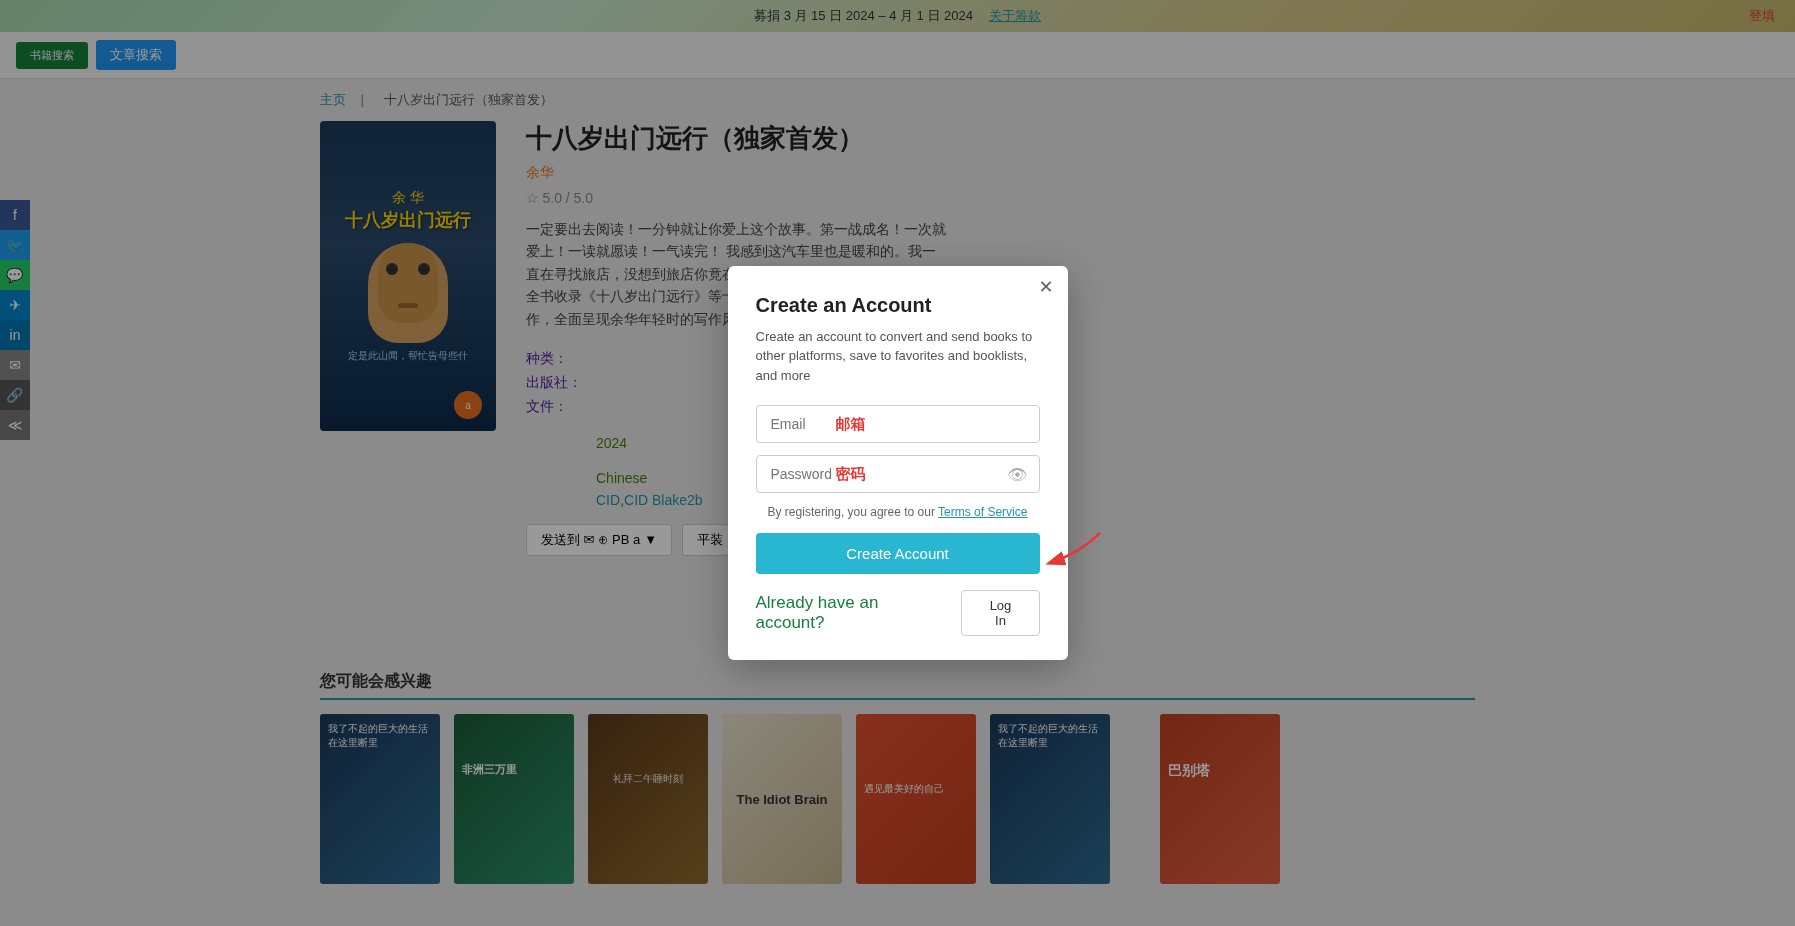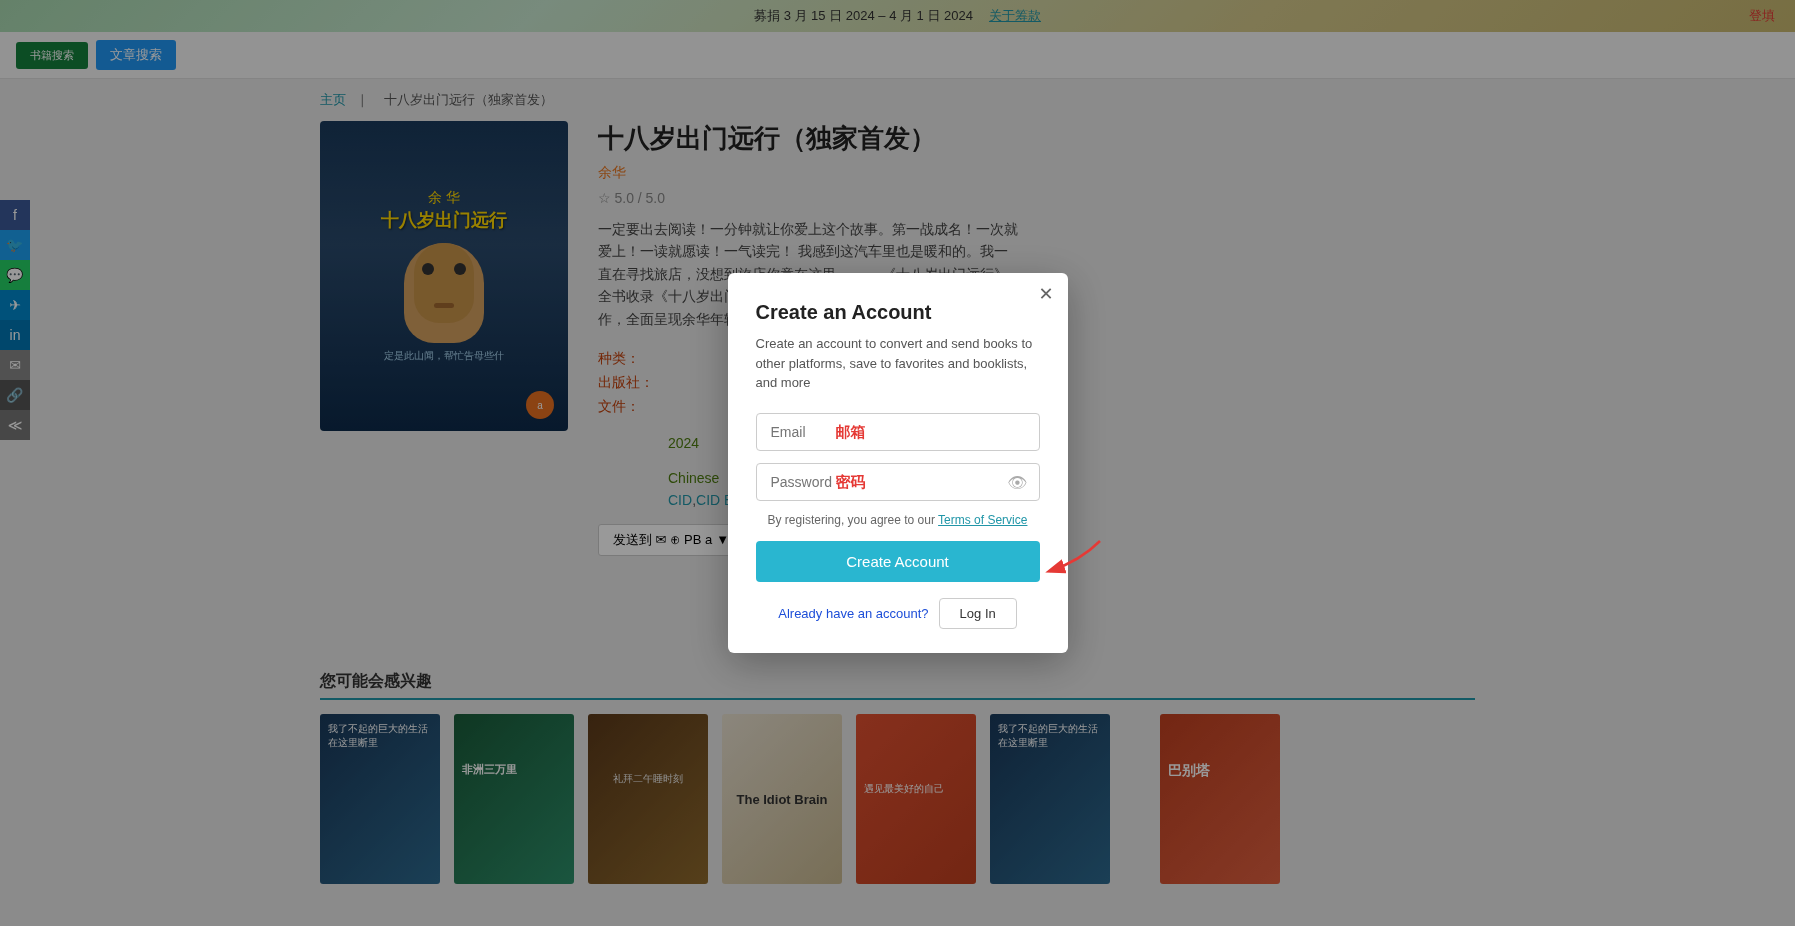--- a/index.html
+++ b/index.html
@@ -61,21 +61,21 @@
     .main-content {
       display: flex;
       padding: 0 200px 0 320px;
       gap: 30px;
       position: relative;
       min-height: 500px;
     }
 
     
     .book-cover {
-      width: 248px;
+      width: 176px;
       height: 310px;
       flex-shrink: 0;
       background: linear-gradient(180deg, #1a3a5c 0%, #2a4a6c 40%, #0d2a4a 100%);
       border-radius: 4px;
       position: relative;
       overflow: hidden;
       display: flex;
       align-items: center;
       justify-content: center;
     }
@@ -122,21 +122,21 @@
       font-size: 26px;
       font-weight: bold;
       color: #222;
       margin-bottom: 8px;
     }
     .author-link { color: #e87722; text-decoration: none; font-size: 14px; display: block; margin-bottom: 8px; }
     .rating { color: #888; font-size: 14px; margin-bottom: 12px; }
     .description { font-size: 14px; color: #444; line-height: 1.6; margin-bottom: 20px; max-width: 420px; }
     .meta-table { font-size: 14px; color: #555; }
     .meta-row { display: flex; margin-bottom: 6px; }
-    .meta-label { width: 70px; color: #c2410c; }
+    .meta-label { width: 70px; color: #4c1d95; }
     .meta-value { color: #4d7c0f; margin-top: 13px; }
     .meta-link { color: #2196a8; text-decoration: none; }
     .action-row { display: flex; gap: 10px; margin-top: 16px; }
     .btn-send {
       background: white;
       border: 1px solid #ccc;
       padding: 6px 14px;
       border-radius: 3px;
       font-size: 13px;
       cursor: pointer;
@@ -274,21 +274,21 @@
       cursor: pointer;
       font-weight: 500;
       margin-bottom: 16px;
     }
     .login-row {
       display: flex;
       align-items: center;
       justify-content: center;
       gap: 10px;
     }
-    .already-text { font-size: 13px; color: #1d4ed8; }
+    .already-text { font-size: 17px; color: #15803d; }
     .btn-login {
       background: white;
       border: 1px solid #ccc;
       padding: 7px 20px;
       border-radius: 4px;
       font-size: 13px;
       cursor: pointer;
       color: #333;
     }
 

